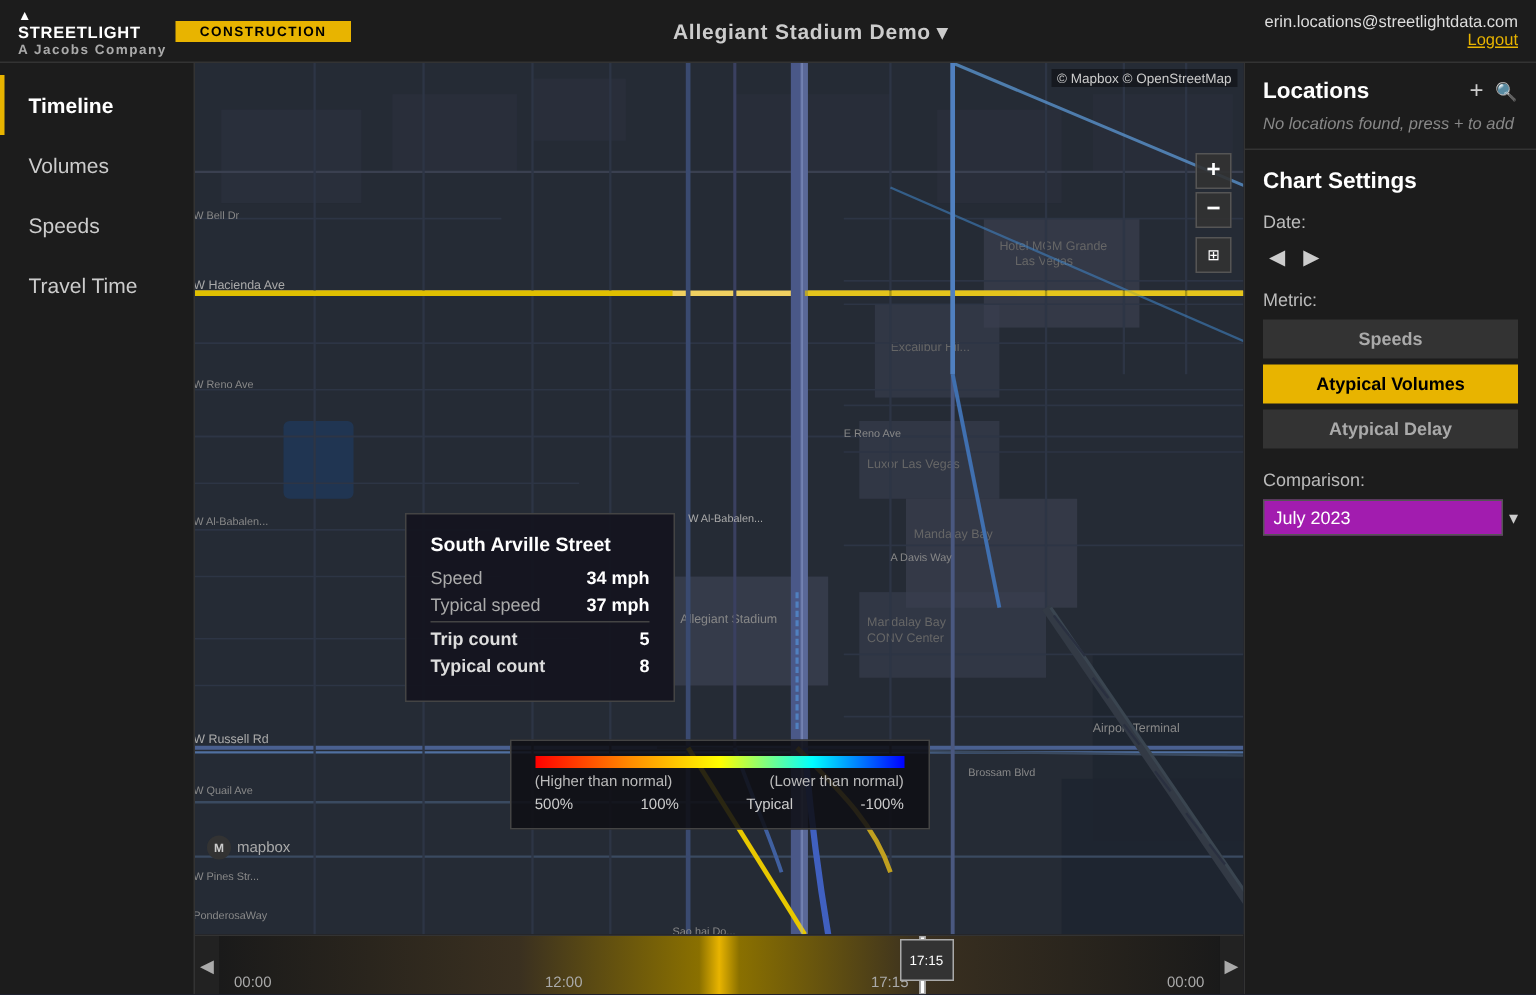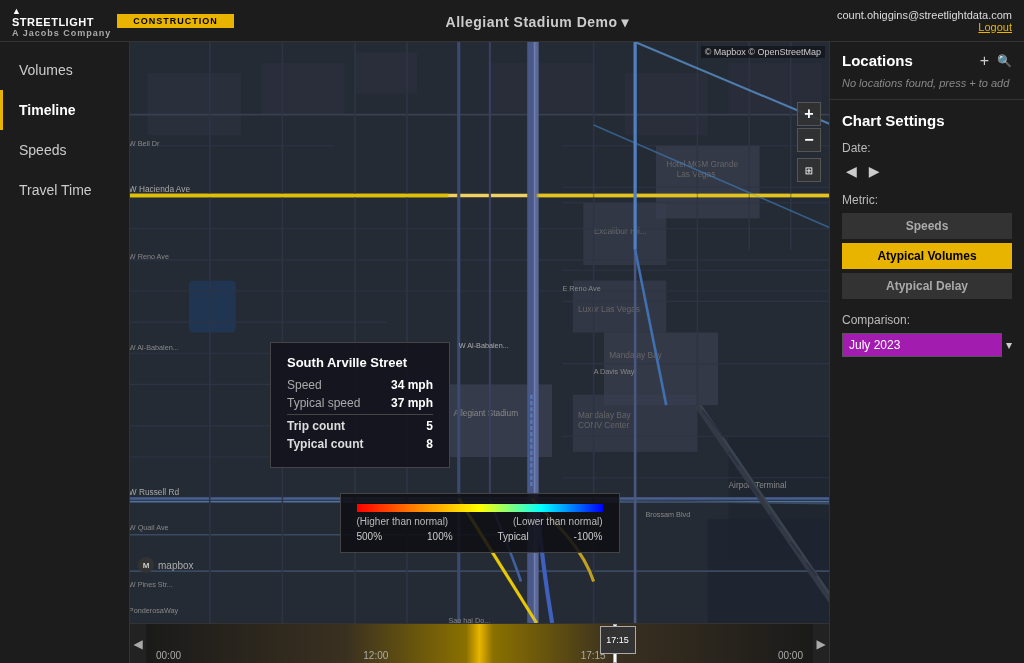--- a/index.html
+++ b/index.html
@@ -445,30 +445,30 @@
         <div class="logo-text">STREETLIGHT</div>
         <div class="logo-sub">A Jacobs Company</div>
       </div>
     </div>
     <div class="construction-badge">CONSTRUCTION</div>
   </div>
   <div class="header-title">
     <span>Allegiant Stadium Demo</span><span>▾</span>
   </div>
   <div class="header-user">
-    <span class="email">count.ohiggins@streetlightdata.com</span>
+    <span class="email">erin.locations@streetlightdata.com</span>
     <span class="logout">Logout</span>
   </div>
 </div>
 
 <div class="main-row">
 
   <div class="sidebar">
+    <div class="sidebar-item active">Timeline</div>
     <div class="sidebar-item">Volumes</div>
-    <div class="sidebar-item active">Timeline</div>
     <div class="sidebar-item">Speeds</div>
     <div class="sidebar-item">Travel Time</div>
   </div>
 
   <div style="flex:1; display:flex; flex-direction:column; overflow:hidden;">
     <div class="map-area">
 
       <div class="map-bg"></div>
 
       <svg class="map-svg road-network" viewBox="0 0 680 560" preserveAspectRatio="xMidYMid slice">

